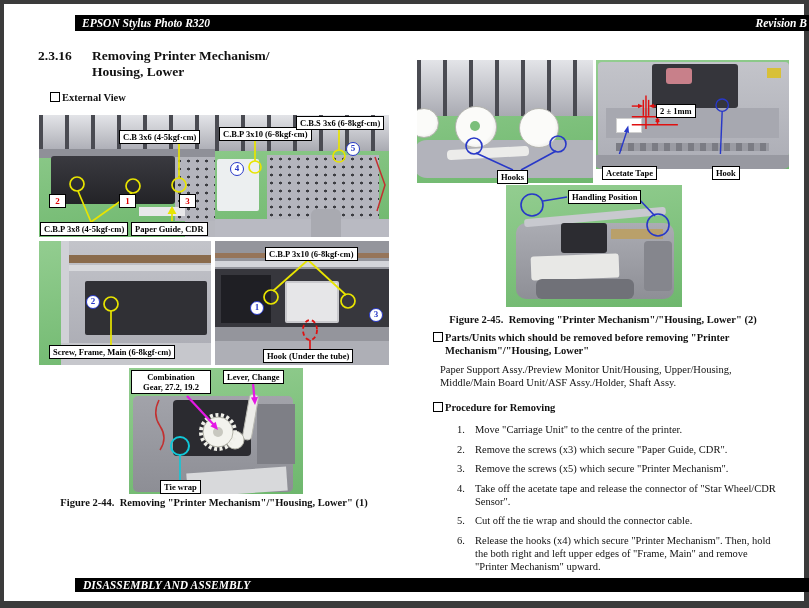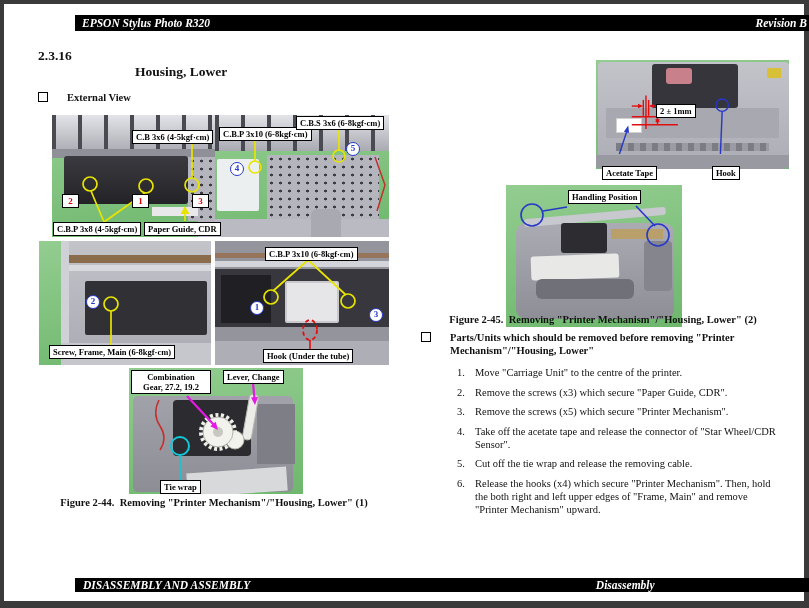--- a/index.html
+++ b/index.html
@@ -8,23 +8,23 @@
   
   .bar{position:absolute;left:31px;width:739px;height:16px;background:#000;color:#fff;
        display:flex;align-items:center;box-sizing:border-box;
        font:italic bold 11.5px "Liberation Serif",serif;margin-left:40px;}
   .bar-header{top:11px;justify-content:space-between;padding:0 7px;}
   .bar-footer{top:574px;height:14px;padding:0 8px;}
   .bar-footer .f-left{flex:1;}
   .bar-footer .f-center{flex:1;text-align:center;}
   .bar-footer .f-right{flex:1;text-align:right;}
   
-  .sec-title{position:absolute;left:34px;top:44px;display:flex;font:bold 13.5px/16px "Liberation Serif",serif;color:#111;gap:43px;}
+  .sec-title{position:absolute;left:34px;top:44px;display:flex;font:bold 13.5px/16px "Liberation Serif",serif;color:#111;}
   .sec-num{width:54px;}
-  .h-check{display:flex;gap:19px;font:bold 10.5px/13px "Liberation Serif",serif;color:#111;}
+  .h-check{display:flex;gap:2px;font:bold 10.5px/13px "Liberation Serif",serif;color:#111;margin-left:12px;}
   .cb{flex:0 0 auto;width:8px;height:8px;border:1.3px solid #000;margin-top:1px;background:#fff;}
   .ext-view{position:absolute;left:34px;top:87px;}
   
   .photo{position:absolute;background:linear-gradient(170deg,#93cd90,#6eb76d);}
   .ph-art{position:absolute;inset:0;overflow:hidden;}
   .ph-art div{position:absolute;}
   .ovl{position:absolute;inset:0;width:100%;height:100%;overflow:visible;z-index:2;}
   .co{position:absolute;background:#fff;border:1.2px solid #000;font:bold 8.5px/1.2 "Liberation Serif",serif;
       padding:1px 3px;white-space:nowrap;z-index:4;text-align:center;color:#000;}
   .numbox{position:absolute;width:15px;height:12px;background:#fff;border:1px solid #000;color:#e00000;
@@ -48,29 +48,29 @@
 
 <div class="page">
 
   <div class="bar bar-header">
     <span>EPSON Stylus Photo R320</span>
     <span>Revision B</span>
   </div>
 
   <div class="sec-title">
     <span class="sec-num">2.3.16</span>
-    <span><br><span>Housing, Lower</span></span>
+    <span><span>Removing Printer Mechanism/</span><br><span>Housing, Lower</span></span>
   </div>
 
   <div class="h-check ext-view">
     <span class="cb"></span>
     <span>External View</span>
   </div>
 
-  <div class="photo" style="left:48px;top:111px;width:186px;height:122px">
+  <div class="photo" style="left:35px;top:111px;width:186px;height:122px">
     <div class="ph-art">
       <div class="slots" style="left:0;top:0;right:0;height:38px"></div>
       <div style="left:0;top:34px;right:0;height:9px;background:#8f9098"></div>
       <div style="left:12px;top:41px;width:124px;height:48px;background:linear-gradient(180deg,#3a3a40,#232327);border-radius:3px"></div>
       <div class="dots" style="right:0;top:42px;width:50px;height:64px"></div>
       <div style="left:100px;top:92px;width:46px;height:9px;background:#e8e8ea"></div>
       <div style="right:0;bottom:0;width:40px;height:16px;background:#b7b8bf"></div>
     </div>
     <svg class="ovl" viewBox="0 0 172 122">
       <g stroke="#e8e400" stroke-width="1.7" fill="none">
@@ -191,20 +191,40 @@
         <line x1="51" y1="87" x2="51" y2="112" stroke-width="1.6"></line>
       </g>
     </svg>
     <div class="co" style="left:2px;top:2px;width:72px"><span>Combination</span><br><span>Gear, 27.2, 19.2</span></div>
     <div class="co" style="left:94px;top:2px">Lever, Change</div>
     <div class="co" style="left:31px;top:112px">Tie wrap</div>
   </div>
 
   <div class="caption" style="left:35px;top:492px;width:350px">Figure 2-44.&nbsp; Removing "Printer Mechanism"/"Housing, Lower" (1)</div>
 
+  <div class="photo" style="left:413px;top:56px;width:176px;height:123px">
+    <div class="ph-art">
+      <div class="slots" style="left:0;top:0;right:0;height:56px"></div>
+      <div style="left:-4px;right:-4px;bottom:5px;height:38px;background:#b2b3bb;border-radius:14px 6px 6px 14px"></div>
+      <div style="left:-8px;top:48px;width:28px;height:28px;border-radius:50%;background:radial-gradient(circle at 45% 45%,#fbfbf9 60%,#d8d8d4);border:1px solid #b5b5b0"></div>
+      <div style="left:38px;top:46px;width:40px;height:40px;border-radius:50%;background:radial-gradient(circle at 45% 45%,#fbfbf9 60%,#d8d8d4);border:1px solid #b5b5b0"></div>
+      <div style="left:53px;top:61px;width:10px;height:10px;border-radius:50%;background:#7bbf7b"></div>
+      <div style="left:102px;top:48px;width:38px;height:38px;border-radius:50%;background:radial-gradient(circle at 45% 45%,#fbfbf9 60%,#d8d8d4);border:1px solid #b5b5b0"></div>
+      <div style="left:30px;top:88px;width:82px;height:10px;background:#ececea;border-radius:4px;transform:rotate(-3deg)"></div>
+    </div>
+    <svg class="ovl" viewBox="0 0 176 123">
+      <g stroke="#2838c8" stroke-width="1.6" fill="none">
+        <circle cx="57" cy="86" r="8"></circle>
+          <circle cx="141" cy="84" r="8"></circle>
+        <line x1="96" y1="110" x2="59" y2="93"></line>
+          <line x1="104" y1="110" x2="139" y2="91"></line>
+      </g>
+    </svg>
+    <div class="co" style="left:80px;top:110px">Hooks</div>
+  </div>
 
   <div class="photo" style="left:592px;top:56px;width:193px;height:109px">
     <div class="ph-art">
       <div style="left:2px;top:2px;right:0;bottom:12px;background:linear-gradient(180deg,#c3c4ca,#aeafb7);border-radius:4px"></div>
       <div style="left:56px;top:4px;width:86px;height:44px;background:#35353b;border-radius:3px"></div>
       <div style="right:8px;top:8px;width:14px;height:10px;background:#d8c038"></div>
       <div style="left:70px;top:8px;width:26px;height:16px;background:#c8808a;border-radius:3px"></div>
       <div style="left:10px;top:48px;right:10px;height:30px;background:#a7a8b0"></div>
       <div style="left:20px;bottom:18px;right:20px;height:8px;background:repeating-linear-gradient(90deg,#7b7c84 0 6px,#9a9ba3 6px 12px)"></div>
       <div style="left:-2px;right:-2px;bottom:0;height:14px;background:#9899a1;border-radius:0 0 8px 8px"></div>
@@ -232,21 +252,21 @@
         <circle cx="130" cy="51" r="7"></circle>
           <line x1="130" y1="58" x2="128" y2="106"></line>
       </g>
       <polygon points="24,74 24.9,82.5 19.1,81.1" fill="#2838c8"></polygon>
     </svg>
     <div class="co" style="left:60px;top:44px">2 ± 1mm</div>
     <div class="co" style="left:6px;top:106px">Acetate Tape</div>
     <div class="co" style="left:116px;top:106px">Hook</div>
   </div>
 
-  <div class="photo" style="left:502px;top:181px;width:176px;height:142px">
+  <div class="photo" style="left:502px;top:181px;width:176px;height:122px">
     <div class="ph-art">
       <div style="left:10px;top:38px;right:8px;bottom:8px;background:linear-gradient(180deg,#abacb3,#8e8f96);border-radius:10px"></div>
       <div style="left:18px;top:28px;width:142px;height:8px;background:#c8c9cf;transform:rotate(-5deg);border-radius:3px"></div>
       <div style="left:55px;top:38px;width:46px;height:30px;background:#2c2c31;border-radius:3px"></div>
       <div style="left:105px;top:44px;width:52px;height:10px;background:#b9a06a"></div>
       <div style="left:25px;top:70px;width:88px;height:24px;background:#e8e8e6;transform:rotate(-2deg);border-radius:3px"></div>
       <div style="left:30px;top:94px;width:98px;height:20px;background:#707178;border-radius:6px"></div>
       <div style="right:10px;top:56px;width:28px;height:50px;background:#85868d;border-radius:4px"></div>
     </div>
     <svg class="ovl" viewBox="0 0 176 122">
@@ -260,20 +280,25 @@
     <div class="co" style="left:62px;top:5px">Handling Position</div>
   </div>
 
   <div class="caption" style="left:413px;top:309px;width:372px">Figure 2-45.&nbsp; Removing "Printer Mechanism"/"Housing, Lower" (2)</div>
 
   <div class="rcol">
     <div class="h-check">
       <span class="cb"></span>
       <span class="h-text">Parts/Units which should be removed before removing "Printer Mechanism"/"Housing, Lower"</span>
     </div>
+    <p class="body-text">Paper Support Assy./Preview Monitor Unit/Housing, Upper/Housing, Middle/Main Board Unit/ASF Assy./Holder, Shaft Assy.</p>
+    <div class="h-check" style="margin-top:12px">
+      <span class="cb"></span>
+      <span class="h-text">Procedure for Removing</span>
+    </div>
     <div class="steps">
 
         <div class="step">
           <span class="step-num">1.</span>
           <span class="step-text">Move "Carriage Unit" to the centre of the printer.</span>
         </div>
 
         <div class="step">
           <span class="step-num">2.</span>
           <span class="step-text">Remove the screws (x3) which secure "Paper Guide, CDR".</span>
@@ -284,28 +309,27 @@
           <span class="step-text">Remove the screws (x5) which secure "Printer Mechanism".</span>
         </div>
 
         <div class="step">
           <span class="step-num">4.</span>
           <span class="step-text">Take off the acetate tape and release the connector of "Star Wheel/CDR Sensor".</span>
         </div>
 
         <div class="step">
           <span class="step-num">5.</span>
-          <span class="step-text">Cut off the tie wrap and release the removing cable.</span>
+          <span class="step-text">Cut off the tie wrap and should the connector cable.</span>
         </div>
 
         <div class="step">
           <span class="step-num">6.</span>
           <span class="step-text">Release the hooks (x4) which secure "Printer Mechanism". Then, hold the both right and left upper edges of "Frame, Main" and remove "Printer Mechanism" upward.</span>
         </div>
       </div>
   </div>
 
   <div class="bar bar-footer">
     <span class="f-left">DISASSEMBLY AND ASSEMBLY</span>
-    <span class="f-center">Disassembly</span>
   </div>
 
 </div>
 
 </body></html>

